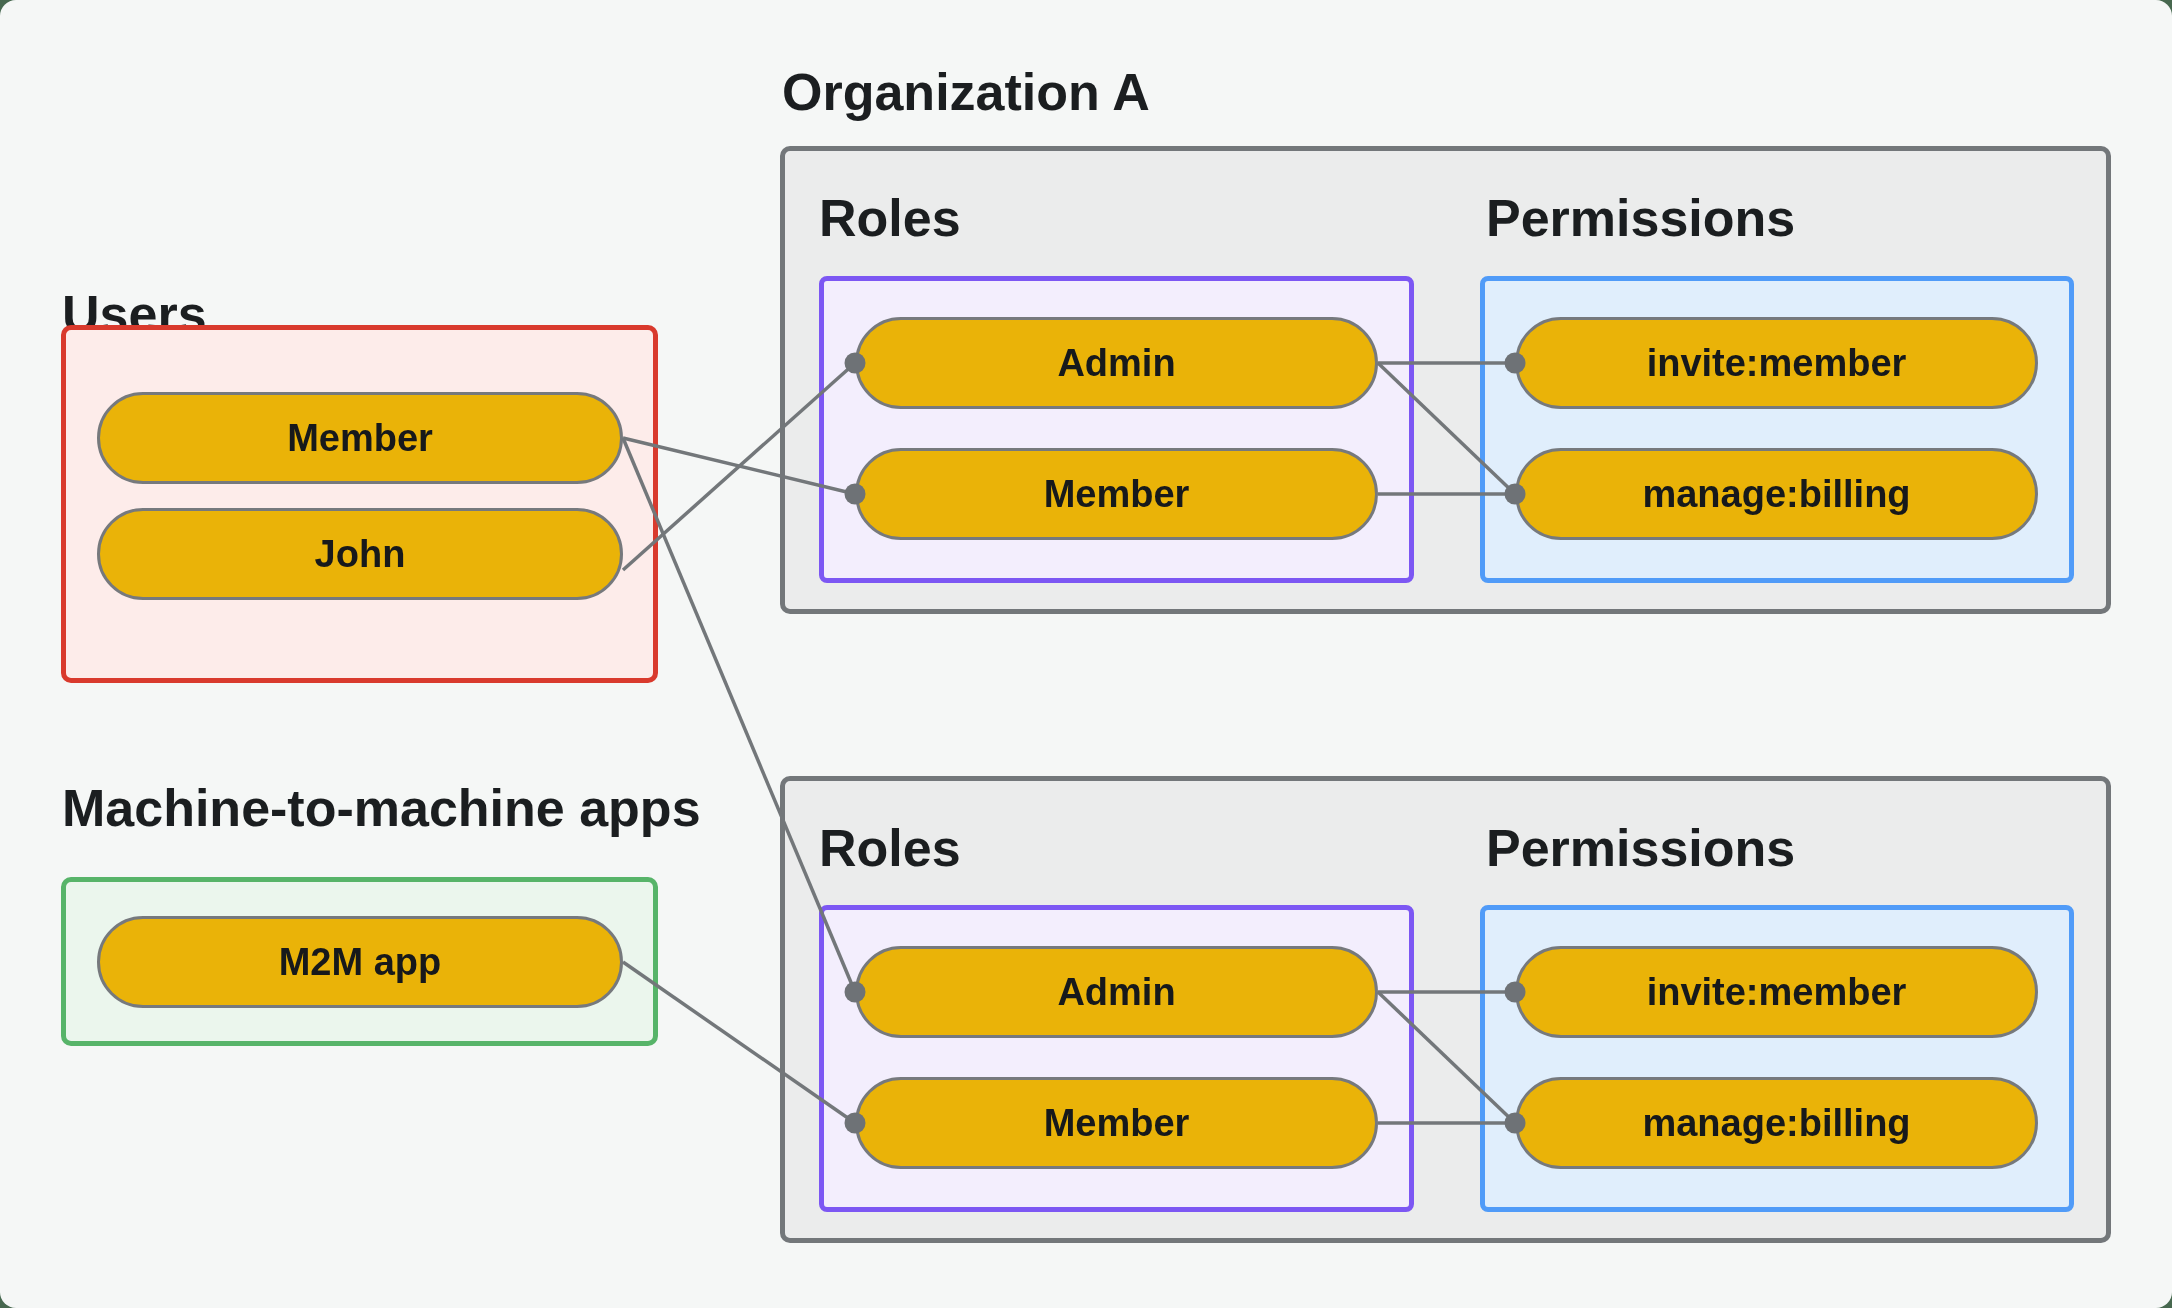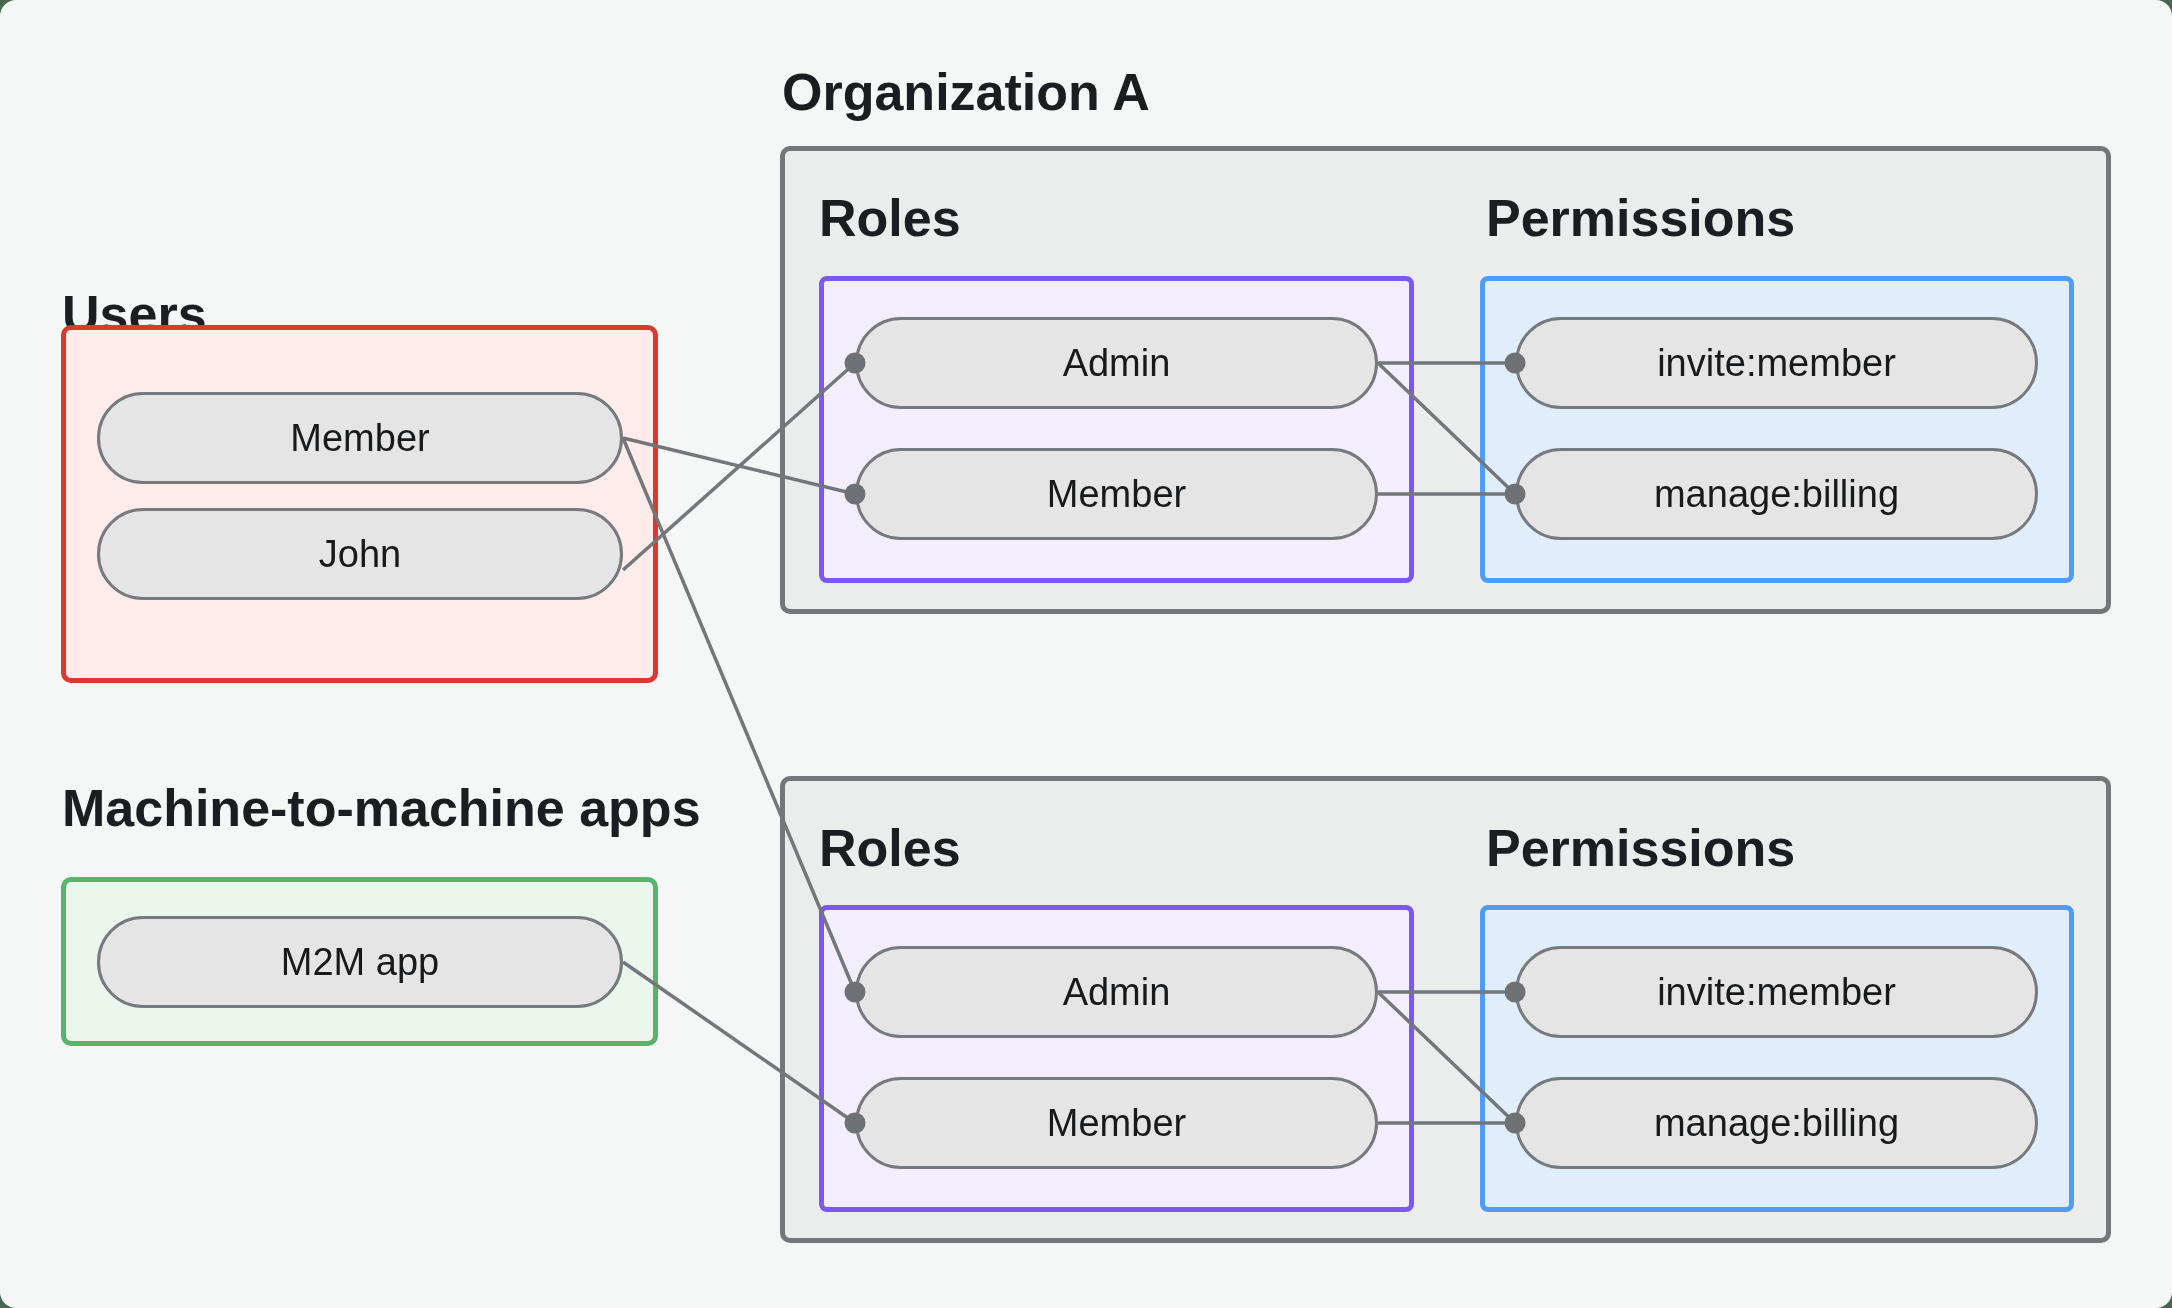--- a/index.html
+++ b/index.html
@@ -31,29 +31,29 @@
     box-sizing: border-box;
   }
   .users-box   { border: 5px solid #d93a2d; background: #fdecea; }
   .m2m-box     { border: 5px solid #57b469; background: #ebf6ed; }
   .org-box     { border: 5px solid #73777a; background: #ebecec; }
   .roles-box   { border: 5px solid #7c57f3; background: #f3eefd; border-radius: 8px; }
   .perms-box   { border: 5px solid #509bf8; background: #e0eefc; border-radius: 8px; }
   .pill {
     position: absolute;
     height: 92px;
-    background: #e5e5e5;
+    background: #eab308;
     border: 3px solid #76797d;
     border-radius: 46px;
     box-sizing: border-box;
     display: flex;
     align-items: center;
     justify-content: center;
     font-size: 38px;
-    font-weight: 400;
+    font-weight: 700;
     color: #17191b;
     white-space: nowrap;
   }
   .pill-left { left: 97px; width: 526px; }
   .pill-org  { width: 523px; }
   svg.edges {
     position: absolute;
     inset: 0;
     pointer-events: none;
   }

